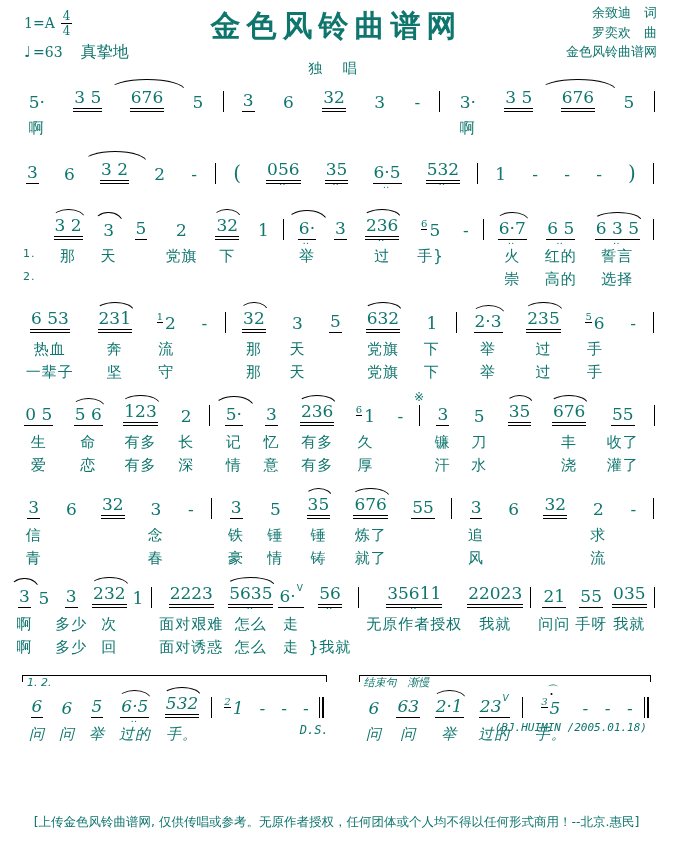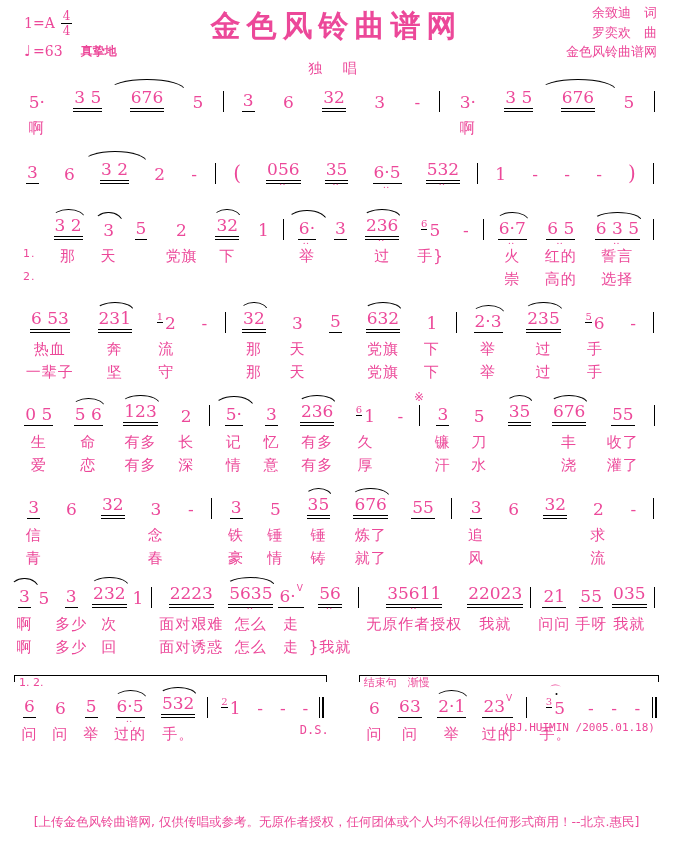--- a/index.html
+++ b/index.html
@@ -1,27 +1,27 @@
 <!DOCTYPE html>
 <html><head>
 <meta charset="utf-8">
 <style>
   html,body{margin:0;padding:0;background:#e8e8e8;}
-  .page{width:673px;height:841px;background:#fff;color:#ec4899;position:relative;
+  .page{width:673px;height:841px;background:#fff;color:#0f766e;position:relative;
         font-family:"DejaVu Serif",serif;overflow:hidden;margin:0 auto;}
   
   .hdr{position:relative;height:76px;padding-top:4px;}
   .hdr-left{position:absolute;left:24px;top:10px;font-size:14px;line-height:1.5;}
   .keyrow{display:flex;align-items:center;gap:6px;}
   .frac{display:inline-flex;flex-direction:column;align-items:center;font-size:12px;line-height:1;}
   .frac .num{border-bottom:1px solid #000;padding:0 2px 1px;}
   .frac .den{padding-top:1px;}
   .temporow{display:flex;align-items:center;gap:2px;margin-top:3px;}
   .quarter{font-size:15px;}
-  .expr{font-size:12px;font-weight:bold;margin-left:16px;font-family:"DejaVu Sans",sans-serif;}
+  .expr{font-size:16px;font-weight:normal;margin-left:16px;font-family:"DejaVu Sans",sans-serif;}
   .title{text-align:center;font-size:30px;font-weight:bold;letter-spacing:6px;padding-top:2px;}
   .subtitle{text-align:center;font-size:14px;letter-spacing:8px;margin-top:13px;font-family:"DejaVu Sans",sans-serif;}
   .hdr-right{position:absolute;right:16px;top:4px;text-align:right;font-size:13px;line-height:1.5;
              font-family:Liberation Mono, monospace;}
   
   #systems{padding:6px 14px 0;}
   .sys{position:relative;}
   #systems .sys:nth-child(1){margin-bottom:18px;}
   #systems .sys:nth-child(2){margin-bottom:30px;}
   #systems .sys:nth-child(3){margin-bottom:16px;}
@@ -49,21 +49,21 @@
   .fermata{position:absolute;top:-13px;left:50%;transform:translateX(-50%);font-size:13px;line-height:1;}
   .fermata::after{content:"";position:absolute;left:50%;top:9px;width:2px;height:2px;background:#000;border-radius:50%;}
   .barline{width:1px;height:21px;background:#000;margin:3px 1px 0;}
   .dbarline{width:5px;height:21px;border-left:1px solid #000;border-right:2px solid #000;
     box-sizing:border-box;margin:3px 1px 0;}
   .lyr{font-family:"DejaVu Sans",sans-serif;font-size:15px;min-height:21px;margin-top:7px;
     white-space:nowrap;letter-spacing:1px;line-height:1.2;}
   .lyr.l2row{margin-top:2px;}
   .gutter .lyr{font-size:11px;}
   
-  #bottom{display:flex;gap:32px;padding:2px 14px 0;}
+  #bottom{display:flex;gap:32px;padding:2px 22px 0;font-style:italic;}
   .sect{position:relative;flex:1;}
   .sect.narrow{flex:0.96;}
   .bracket{font-size:11px;font-family:"DejaVu Sans",sans-serif;border-top:1px solid #000;
     position:relative;height:14px;line-height:13px;padding-left:5px;margin-bottom:2px;}
   .bracket::before,.bracket::after{content:"";position:absolute;top:0;width:1px;height:6px;background:#000;}
   .bracket::before{left:0;}
   .bracket::after{right:0;}
   .ds{position:absolute;right:-2px;top:48px;font-size:12px;font-family:"DejaVu Sans Mono",monospace;}
   .credit{position:absolute;right:4px;top:46px;font-size:11px;font-family:"DejaVu Sans Mono",monospace;}
   

